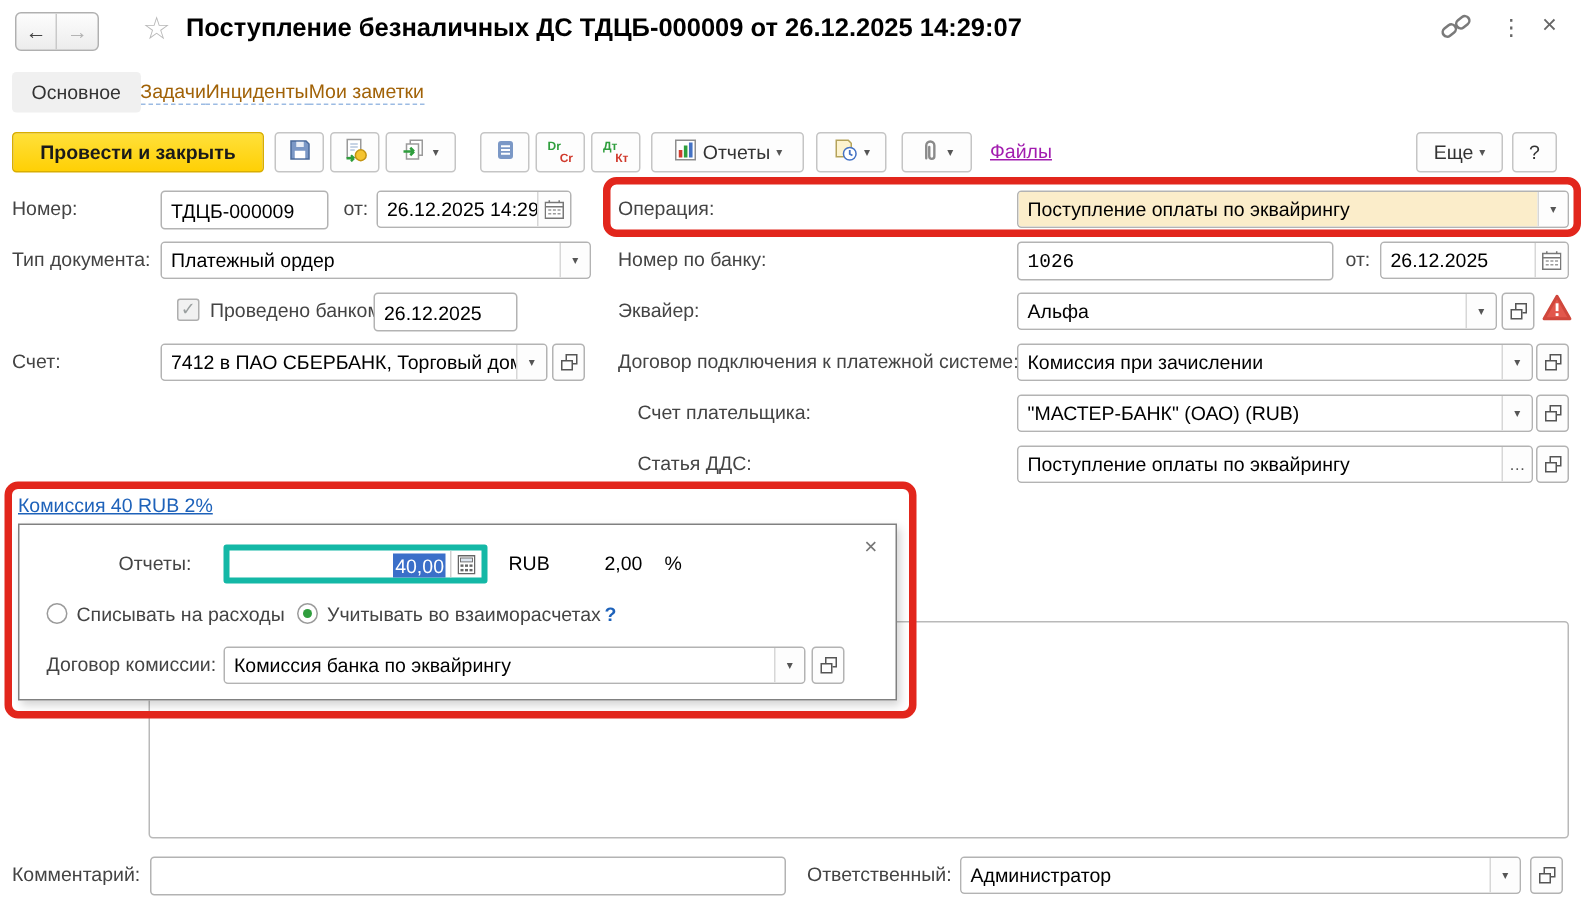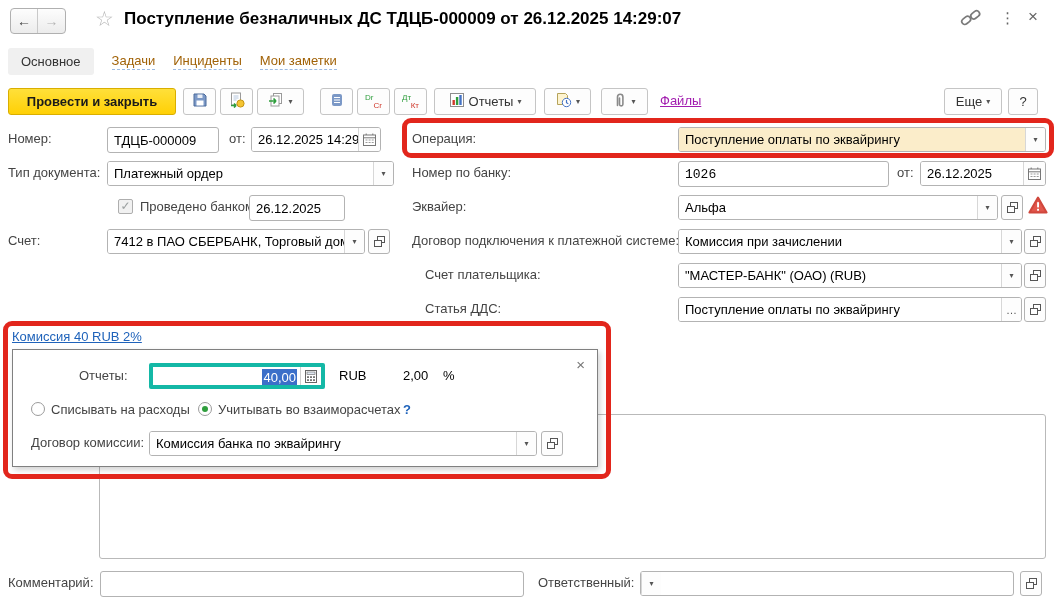--- a/index.html
+++ b/index.html
@@ -8,29 +8,29 @@
 .abs{position:absolute}
 
 .navgroup{position:absolute;left:10px;top:8px;display:flex;border:1px solid #b0b0b0;border-radius:4px;overflow:hidden;background:linear-gradient(#fdfdfd,#ececec)}
 .navbtn{width:27px;height:24px;border:none;background:transparent;font-size:14px;cursor:pointer;line-height:22px}
 .navbtn.back{color:#444;border-right:1px solid #c9c9c9}
 .navbtn.fwd{color:#b4b4b4}
 .star{position:absolute;left:95px;top:7px;font-size:21px;color:#b9b9b9;cursor:pointer}
 .title{position:absolute;left:124px;top:9px;font-size:17px;font-weight:bold;color:#000;white-space:nowrap}
 .hicon{position:absolute;top:10px;color:#666;cursor:pointer;background:none;border:none}
 
-.tabs{position:absolute;left:8px;top:46px;display:flex;align-items:center;gap:18px;height:30px}
+.tabs{position:absolute;left:8px;top:46px;display:flex;align-items:center;height:30px}
 .tab-active{background:#f0f0f0;border-radius:3px;padding:6px 13px;color:#333;cursor:pointer}
 .tablink{color:#a16207;cursor:pointer;border-bottom:1px dashed #9cbbe3;padding-bottom:1px;text-decoration:none}
 
 .tbtn{position:absolute;top:88px;height:27px;border:1px solid #c5c5c5;border-radius:3px;background:#fdfdfd;display:flex;align-items:center;justify-content:center;gap:4px;cursor:pointer;font-size:13px;color:#333}
 .tbtn .dda{font-size:8px;color:#555}
 .ybtn{position:absolute;left:8px;top:88px;width:168px;height:27px;border:1px solid #d9ae00;border-radius:3px;background:linear-gradient(#ffe03a,#ffd005);font-weight:bold;font-size:13px;color:#1a1a1a;cursor:pointer}
 .flink{color:#a21caf;text-decoration:underline;cursor:pointer;background:none;border:none;font-size:13px}
-.dricon{position:relative;width:17px;height:17px;font-weight:normal;font-size:8px}
+.dricon{position:relative;width:17px;height:17px;font-weight:bold;font-size:8px}
 .dricon .g{position:absolute;left:0;top:0;color:#2f9e3d}
 .dricon .r{position:absolute;right:0;bottom:0;color:#d0392c}
 
 .lbl{position:absolute;height:24px;line-height:24px;color:#444;white-space:nowrap}
 .inp{position:absolute;height:25px;border:1px solid #b3b3b3;border-radius:3px;background:#fff;padding:12px 6px;font-family:"Liberation Sans",sans-serif;font-size:13px;color:#000}
 .fld{position:absolute;height:25px;border:1px solid #b3b3b3;border-radius:3px;background:#fff;display:flex;align-items:stretch;overflow:hidden}
 .fld .val{flex:1;padding:0 6px;line-height:23px;white-space:nowrap;overflow:hidden;color:#000;background:#fff}
 .fld .val.hl{background:#fbedca}
 .fld .dd{width:20px;border-left:1px solid #d7d7d7;display:flex;align-items:center;justify-content:center;font-size:8px;color:#555;cursor:pointer;background:#fdfdfd}
 .fld .calbtn{width:22px;border-left:1px solid #d7d7d7;display:flex;align-items:center;justify-content:center;cursor:pointer;background:#fdfdfd}
@@ -310,20 +310,21 @@
         <i class="t"></i>
         <i class="b"></i>
       </span>
     </span>
 </div>
 
 <span class="lbl" style="left:8px;top:571px">Комментарий:</span>
 <input class="inp" style="left: 100px; top: 571px; width: 424px;" value="">
 <span class="lbl" style="left:538px;top:571px">Ответственный:</span>
 <div class="fld" style="left:640px;top:571px;width:374px">
+  <span class="val">Администратор</span>
   <span class="dd">▾</span>
 </div>
 <span class="openbtn" style="left:1020px;top:571px">
     <span class="icon-open">
       <i class="t"></i>
       <i class="b"></i>
     </span>
   </span>
 
 <div class="annot" style="left:402px;top:118px;width:652px;height:40px"></div>

